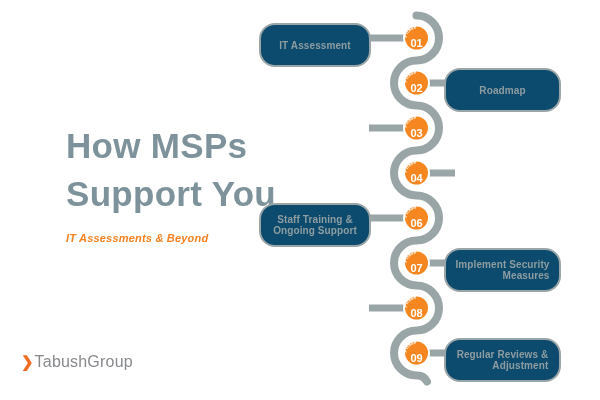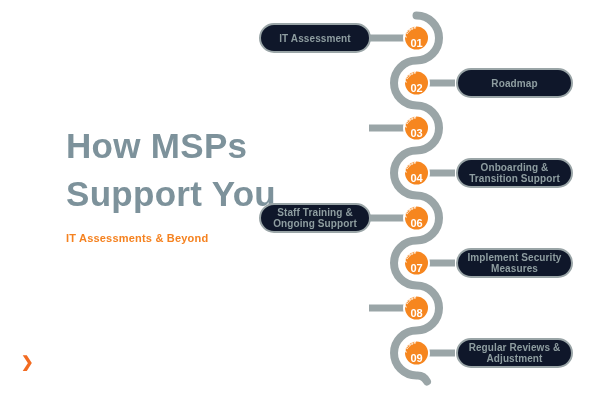--- a/index.html
+++ b/index.html
@@ -7,36 +7,36 @@
     position:relative;width:600px;height:400px;background:#ffffff;overflow:hidden;
     font-family:"Liberation Sans",sans-serif;
   }
   svg{position:absolute;left:0;top:0;z-index:1;}
   .left-block{position:absolute;left:22px;top:122px;z-index:2;margin-left:44px;}
   .title{
     margin:0;font-size:35px;line-height:48px;font-weight:bold;color:#7d929b;
     white-space:pre-line;letter-spacing:.3px;
   }
   .subtitle{
-    margin-top:14px;font-size:11px;font-weight:bold;color:#f58220;letter-spacing:.2px;
+    margin-top:14px;font-size:11px;font-weight:bold;color:#f58220;letter-spacing:.2px;font-style:italic;
   }
   .logo{position:absolute;left:21px;top:353px;z-index:2;display:flex;align-items:center;}
   .logo .chev{
     color:#f26b21;font-size:15px;font-weight:bold;line-height:18px;margin-right:1px;
   }
   .logo .logo-text{color:#87898c;font-size:16px;line-height:18px;letter-spacing:.2px;}
   .pill{
-    position:absolute;z-index:2;height:30px;box-sizing:border-box;
-    background:#0f172a;border:2.5px solid #9aa5a7;border-radius:16px;
+    position:absolute;z-index:2;height:44px;box-sizing:border-box;
+    background:#0c4a6e;border:2.5px solid #9aa5a7;border-radius:16px;
     display:flex;align-items:center;justify-content:center;text-align:center;
     font-size:10px;font-weight:bold;line-height:11px;color:#8e9da0;
     white-space:pre-line;letter-spacing:.1px;
   }
   .pill.left{left:259px;width:112px;}
-  .pill.right{left:456px;width:117px;}
+  .pill.right{left:444px;width:117px;text-align:right;}
 </style>
 </head>
 <body>
 
 <div class="canvas">
 
   <svg id="tsvg" width="600" height="400" viewBox="0 0 600 400" font-family="Liberation Sans, sans-serif">
     <path d="M 416.5 15.5
              A 22.5 22.5 0 0 1 416.5 60.5
              A 22.5 22.5 0 0 0 416.5 105.5
@@ -108,26 +108,25 @@
   </svg>
 
   <div class="left-block">
     <h1 class="title">How MSPs
 Support You</h1>
     <div class="subtitle">IT Assessments &amp; Beyond</div>
   </div>
 
   <div class="logo">
     <span class="chev">❯</span>
+    <span class="logo-text">TabushGroup</span>
   </div>
 
   <div class="pill left" style="top:23px">IT Assessment</div>
   <div class="pill right" style="top:68px">Roadmap</div>
-  <div class="pill right" style="top:158px">Onboarding &amp;
-Transition Support</div>
   <div class="pill right" style="top:248px">Implement Security
 Measures</div>
   <div class="pill left" style="top:203px">Staff Training &amp;
 Ongoing Support</div>
   <div class="pill right" style="top:338px">Regular Reviews &amp;
 Adjustment</div>
 
 </div>
 
 </body></html>

